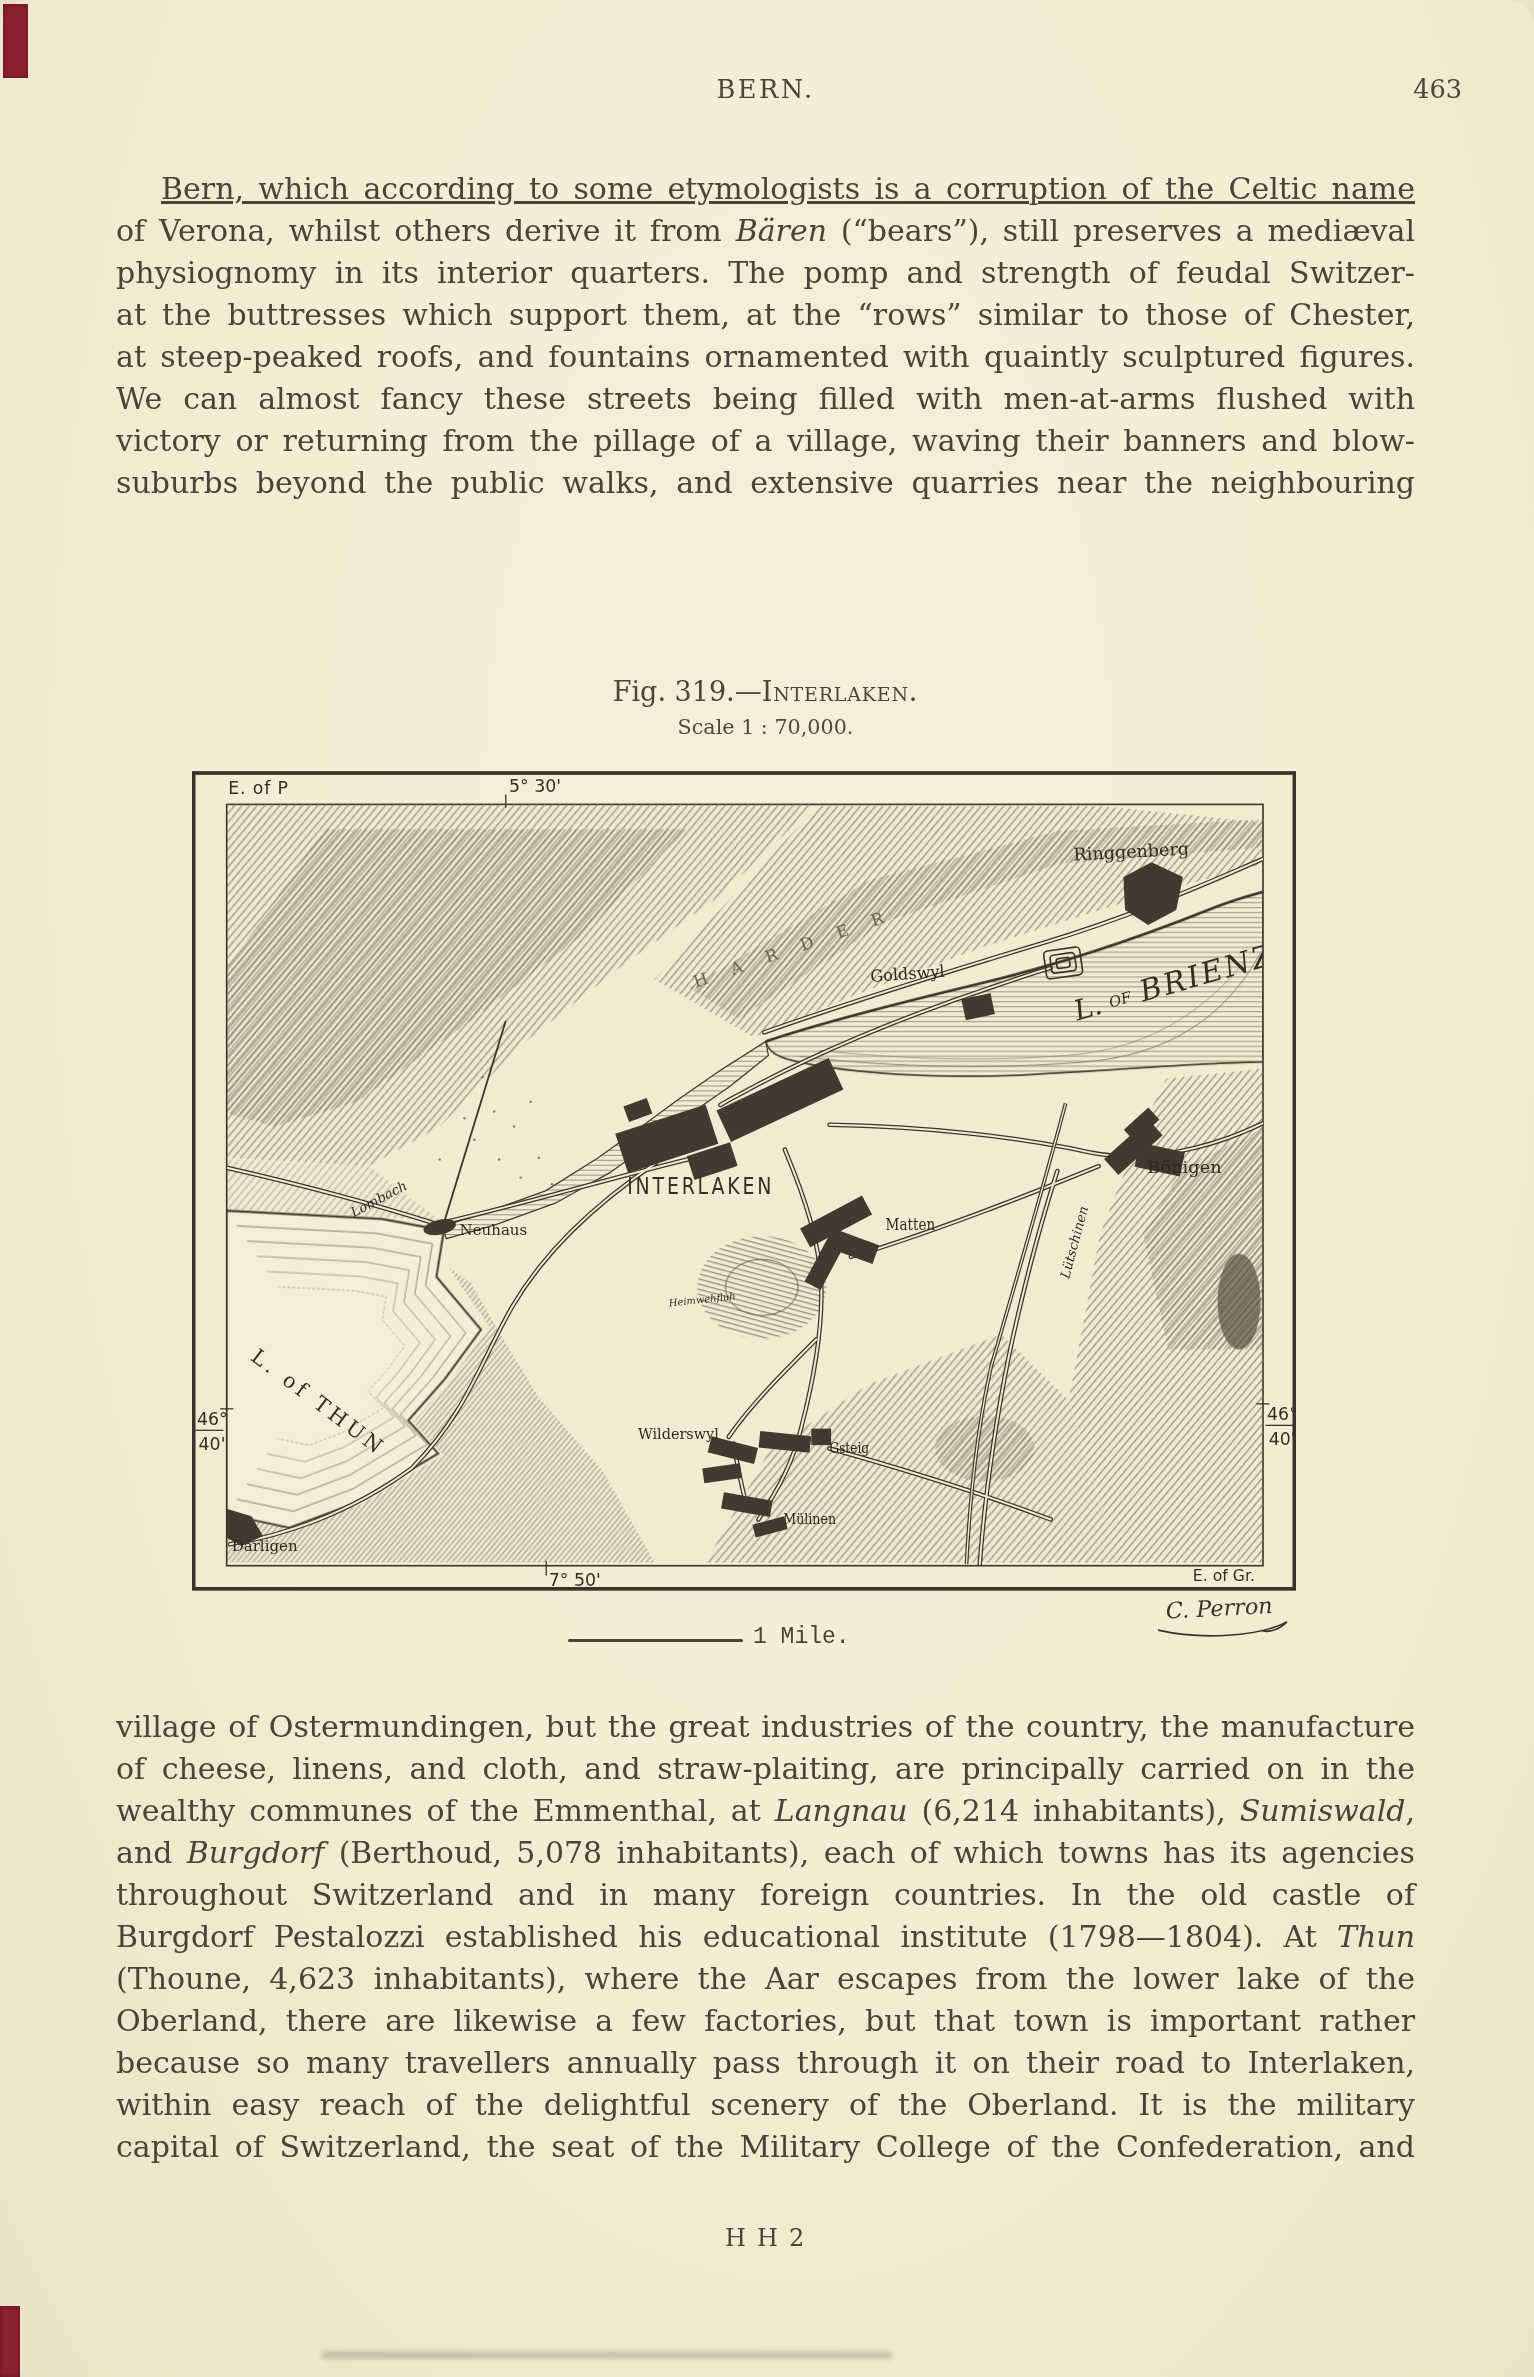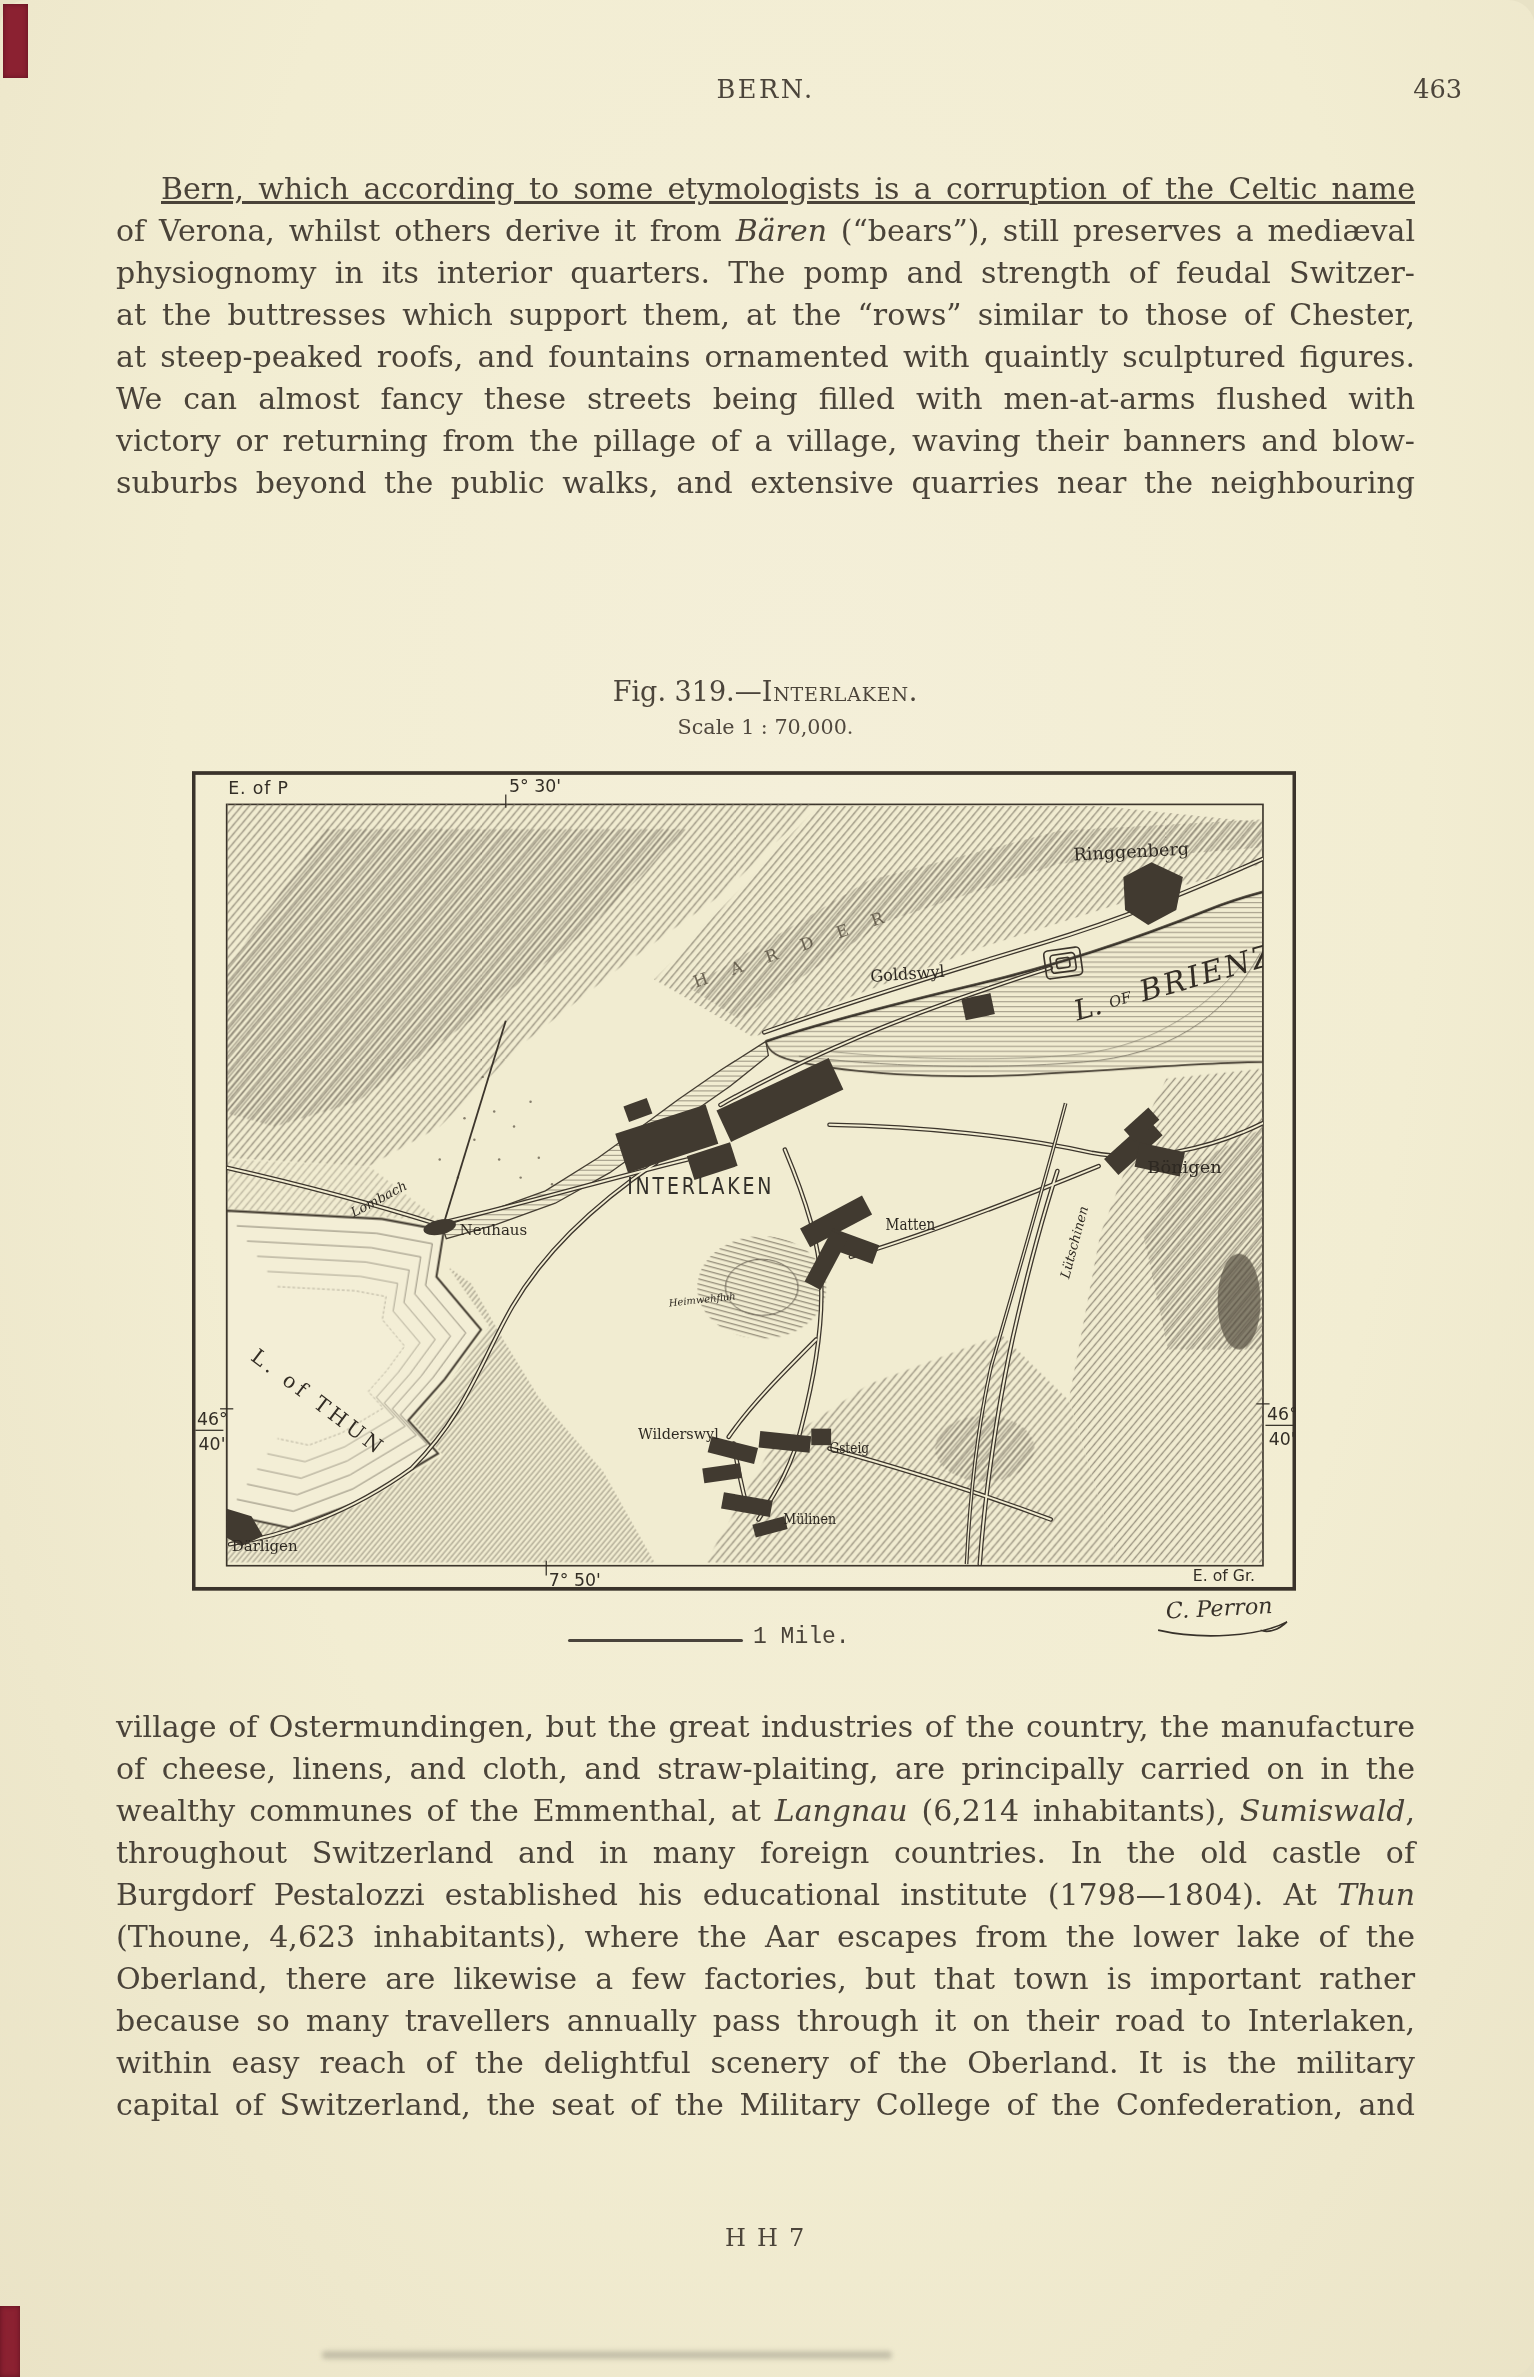--- a/index.html
+++ b/index.html
@@ -263,26 +263,27 @@
   </svg>
   </div>
 
   <div class="scalebar-line" data-name="scale-bar"></div>
   <div class="scalebar-label" data-name="scale-bar-label">1 Mile.</div>
 
   <div class="para" id="para2" data-name="paragraph-2">
       <div class="tline" data-name="text-line">village of Ostermundingen, but the great industries of the country, the manufacture</div>
       <div class="tline" data-name="text-line">of cheese, linens, and cloth, and straw-plaiting, are principally carried on in the</div>
       <div class="tline" data-name="text-line">wealthy communes of the Emmenthal, at <i>Langnau</i> (6,214 inhabitants), <i>Sumiswald</i>,</div>
+      <div class="tline" data-name="text-line">and <i>Burgdorf</i> (Berthoud, 5,078 inhabitants), each of which towns has its agencies</div>
       <div class="tline" data-name="text-line">throughout Switzerland and in many foreign countries.  In the old castle of</div>
       <div class="tline" data-name="text-line">Burgdorf Pestalozzi established his educational institute (1798—1804).  At <i>Thun</i></div>
       <div class="tline" data-name="text-line">(Thoune, 4,623 inhabitants), where the Aar escapes from the lower lake of the</div>
       <div class="tline" data-name="text-line">Oberland, there are likewise a few factories, but that town is important rather</div>
       <div class="tline" data-name="text-line">because so many travellers annually pass through it on their road to Interlaken,</div>
       <div class="tline" data-name="text-line">within easy reach of the delightful scenery of the Oberland.  It is the military</div>
       <div class="tline" data-name="text-line">capital of Switzerland, the seat of the Military College of the Confederation, and</div>
     </div>
 
-  <div class="footer-sig" data-name="printer-signature-mark">H H 7</div>
+  <div class="footer-sig" data-name="printer-signature-mark">H H 2</div>
 
   <div class="smudge" data-name="scan-smudge"></div>
 </div>
 
 
 </body></html>

